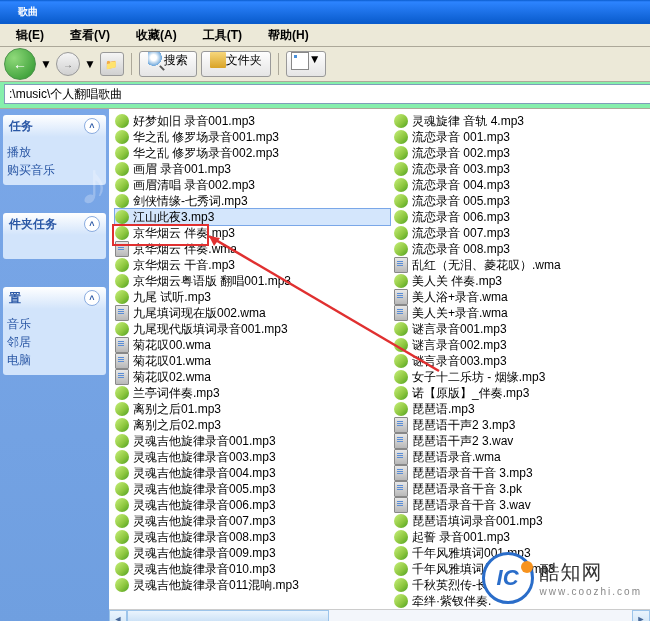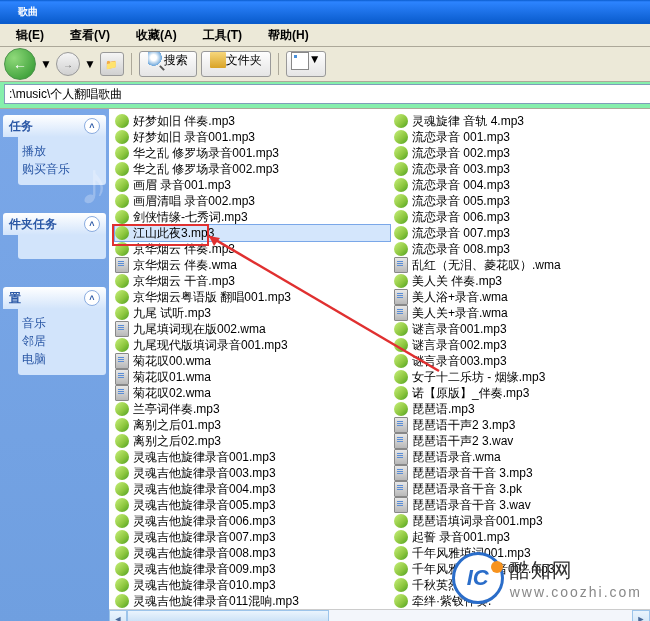--- a/index.html
+++ b/index.html
@@ -15,21 +15,21 @@
   .ic-search:after{content:"";position:absolute;width:6px;height:2px;background:#555;transform:rotate(45deg);bottom:-1px;right:-1px;}
   .ic-folder{background:linear-gradient(to bottom,#f7d77c,#d9a326);border-radius:1px;}
   .ic-view{border:1px solid #888;background:#fff;position:relative;width:14px;height:12px;}
   .ic-view:before{content:"";position:absolute;left:2px;top:2px;width:3px;height:3px;background:#4a90d9;}
   .addressbar{background:#86efac;height:22px;border-bottom:1px solid #aca899;padding:2px 4px;}
   .addr-input{height:18px;border:1px solid #7f9db9;background:#fff;width:640px;padding:0 4px;line-height:18px;font-size:12px;color:#000;}
   .client{display:flex;height:517px;background:#fff;}
   .sidebar{width:109px;background:linear-gradient(to bottom,#7aa7e8,#6f9fe0);position:relative;overflow:hidden;}
   .task-head{background:linear-gradient(to bottom,#fff,#d2e4fb);height:22px;border-radius:3px 3px 0 0;margin:0 3px;display:flex;align-items:center;justify-content:space-between;padding:0 6px;color:#2a57a5;font-weight:bold;font-size:12px;}
   .task-head .chev{width:14px;height:14px;border-radius:50%;background:#fff;border:1px solid #8aace0;color:#2a57a5;font-size:9px;display:flex;align-items:center;justify-content:center;}
-  .task-body{background:#d2e4fb;margin:0 3px 10px 18px;padding:6px 4px;border-radius:0 0 3px 3px;font-family:Liberation Mono, monospace;}
+  .task-body{background:#d2e4fb;margin:0 3px 10px 3px;padding:6px 4px;border-radius:0 0 3px 3px;}
   .task-body a{display:block;color:#2a57a5;text-decoration:none;font-size:12px;line-height:18px;}
   .music-bg{position:absolute;right:0;top:40px;opacity:0.25;color:#fff;font-size:60px;pointer-events:none;}
   .files{flex:1;background:#fff;position:relative;overflow:hidden;}
   .col{position:absolute;top:4px;}
   .col1{left:6px;width:275px;}
   .col2{left:285px;width:250px;}
   .item{height:16px;line-height:16px;display:flex;align-items:center;gap:4px;white-space:nowrap;font-size:12px;}
   .item.sel{background:#d4e6fc;outline:1px solid #7aa7e8;}
   .fico{width:14px;height:14px;display:inline-block;flex:none;}
   .fico.mp3{border-radius:50%;background:linear-gradient(135deg,#c8f07a 0%,#8cc63e 60%,#4a9e1f 100%);position:relative;}
@@ -40,21 +40,21 @@
   .arrow{position:absolute;left:100px;top:127px;width:235px;height:140px;pointer-events:none;}
   .scrollbar-h{position:absolute;bottom:0;left:0;right:0;height:16px;background:#f0f0f0;border-top:1px solid #ccc;display:flex;}
   .sb-btn{width:16px;height:15px;background:linear-gradient(to bottom,#eaf4fd,#cfe5f8);border:1px solid #9cc4ea;display:flex;align-items:center;justify-content:center;font-size:9px;color:#4a6a9a;}
   .sb-track{flex:1;background:#f3f6fb;position:relative;}
   .sb-thumb{position:absolute;left:0;top:0;width:200px;height:15px;background:linear-gradient(to bottom,#eaf4fd,#bfdaf4);border:1px solid #9cc4ea;}
   .logo{position:absolute;right:8px;bottom:22px;display:flex;align-items:center;gap:6px;margin-left:8px;}
   .logo-c{width:46px;height:46px;border-radius:50%;border:3px solid #2a6dc9;background:#fff;display:flex;align-items:center;justify-content:center;position:relative;}
   .logo-c span{font-size:22px;font-weight:bold;color:#2a6dc9;font-style:italic;}
   .logo-c:after{content:"";position:absolute;right:-2px;top:6px;width:12px;height:12px;border-radius:50%;background:#f7931e;}
   .logo-t{font-size:20px;color:#333;letter-spacing:1px;}
-  .logo-u{font-size:14px;color:#888;letter-spacing:2px;}
+  .logo-u{font-size:10px;color:#888;letter-spacing:2px;}
 </style>
 </head>
 <body>
 
 <div class="titlebar"><span>歌曲</span></div>
 
 <div class="menubar">
   <span><span>辑(E)</span></span>
   <span><span>查看(V)</span></span>
   <span><span>收藏(A)</span></span>
@@ -115,24 +115,20 @@
       <a>音乐</a>
       <a>邻居</a>
       <a>电脑</a>
     </div>
   </div>
 
   <div class="files">
     <div class="col col1" id="c1">
         <div class="item">
           <span class="fico mp3"></span>
-          <span>好梦如旧 伴奏.mp3</span>
-        </div>
-        <div class="item">
-          <span class="fico mp3"></span>
           <span>好梦如旧 录音001.mp3</span>
         </div>
         <div class="item">
           <span class="fico mp3"></span>
           <span>华之乱 修罗场录音001.mp3</span>
         </div>
         <div class="item">
           <span class="fico mp3"></span>
           <span>华之乱 修罗场录音002.mp3</span>
         </div>

